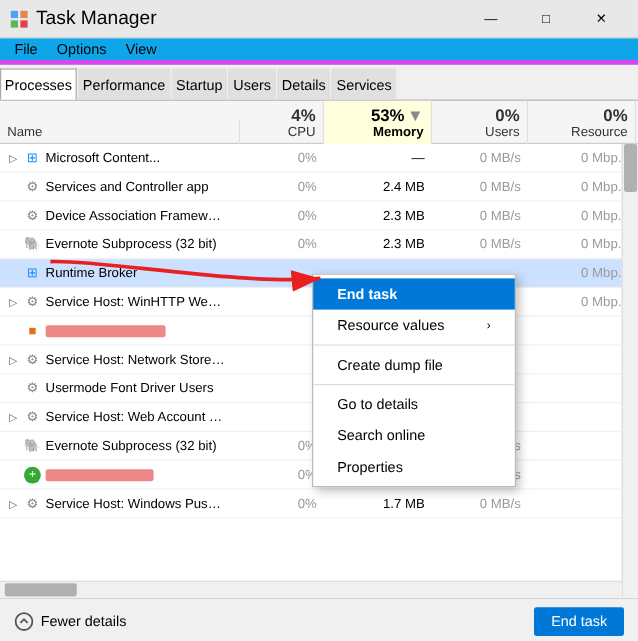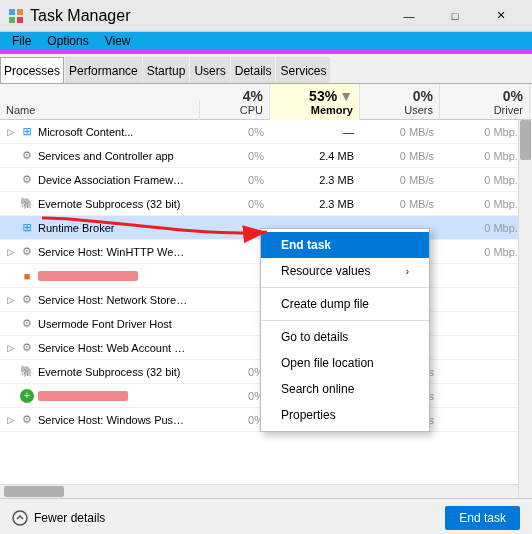--- a/index.html
+++ b/index.html
@@ -344,21 +344,21 @@
     <div class="col-header-cell highlight">
       <span class="pct">53%<span class="sort-arrow">▼</span></span>
       <span class="label">Memory</span>
     </div>
     <div class="col-header-cell">
       <span class="pct">0%</span>
       <span class="label">Users</span>
     </div>
     <div class="col-header-cell">
       <span class="pct">0%</span>
-      <span class="label">Driver</span>
+      <span class="label">Resource</span>
     </div>
   </div>
 
   <div class="table-area">
 
     <div class="table-row">
       <div class="cell">
         <span class="expand-arrow">▷</span>
         <span class="process-icon icon-blue">⊞</span>
         <span class="name-text">Microsoft Content...</span>
@@ -450,21 +450,21 @@
       <div class="cell"></div>
       <div class="cell"></div>
       <div class="cell"></div>
       <div class="cell"></div>
     </div>
 
     <div class="table-row">
       <div class="cell">
         <span class="expand-arrow"> </span>
         <span class="process-icon icon-gray">⚙</span>
-        <span class="name-text">Usermode Font Driver Host</span>
+        <span class="name-text">Usermode Font Driver Users</span>
       </div>
       <div class="cell"></div>
       <div class="cell"></div>
       <div class="cell"></div>
       <div class="cell"></div>
     </div>
 
     <div class="table-row">
       <div class="cell">
         <span class="expand-arrow">▷</span>
@@ -537,23 +537,20 @@
         <span>Resource values</span>
         <span class="ctx-arrow">›</span>
       </div>
       <div class="ctx-separator"></div>
       <div class="ctx-item">
         <span>Create dump file</span>
       </div>
       <div class="ctx-separator"></div>
       <div class="ctx-item">
         <span>Go to details</span>
-      </div>
-      <div class="ctx-item">
-        <span>Open file location</span>
       </div>
       <div class="ctx-item">
         <span>Search online</span>
       </div>
       <div class="ctx-item">
         <span>Properties</span>
       </div>
     </div>
 
   </div>

